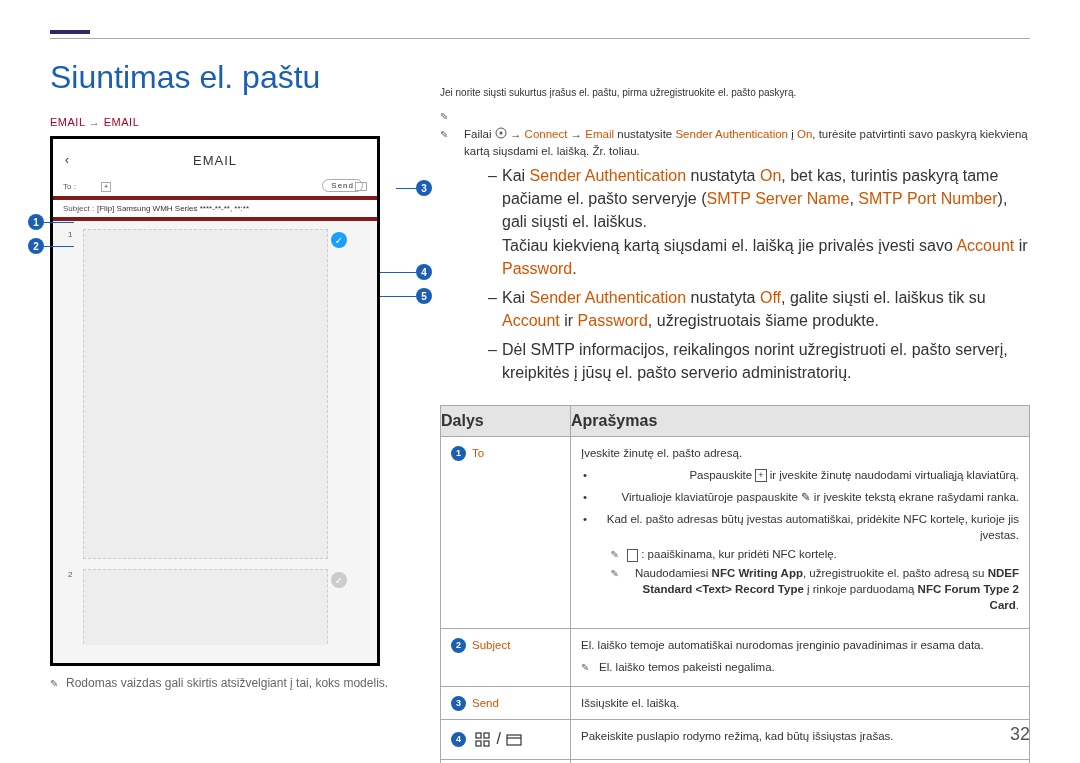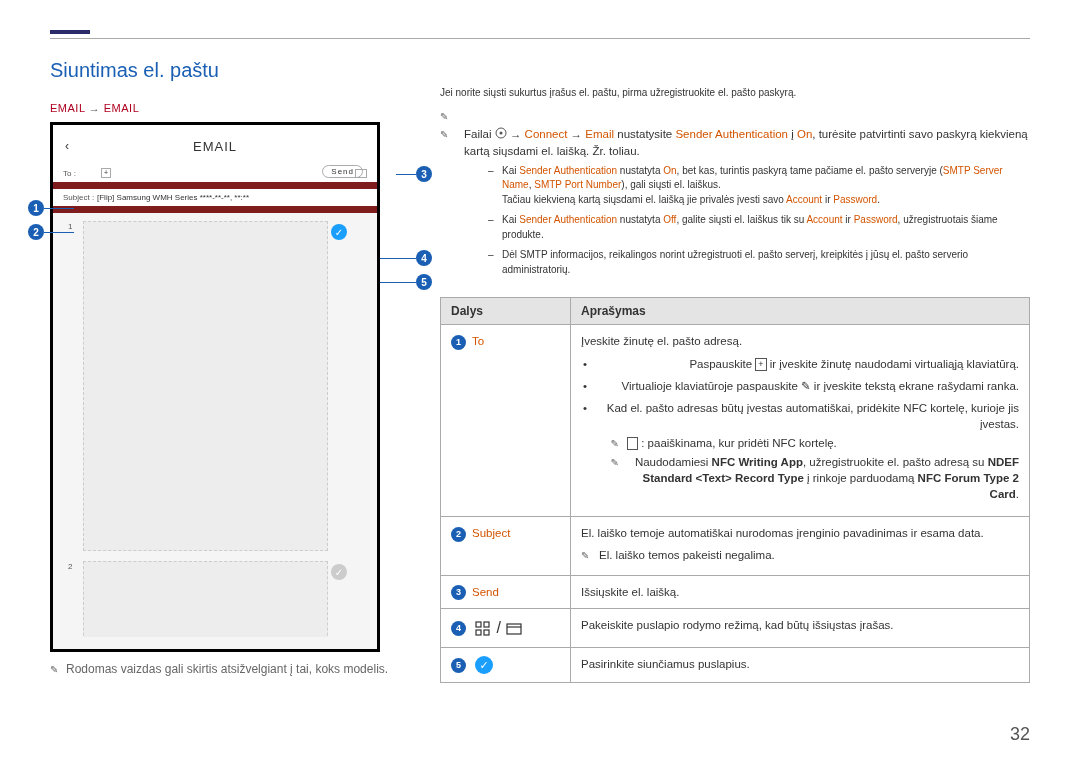--- a/index.html
+++ b/index.html
@@ -3,28 +3,28 @@
 <meta charset="utf-8">
 <style>
   * { box-sizing: border-box; margin: 0; padding: 0; }
   body { font-family: Arial, Helvetica, sans-serif; font-size: 12px; color: #333; background: #fff; width: 1080px; height: 763px; position: relative; }
   .page { padding: 30px 50px 20px 50px; }
   .topbar { height: 4px; width: 40px; background: #2b2b6b; margin-bottom: 4px; }
   .hr { border: none; border-top: 1px solid #aaa; margin-bottom: 20px; }
   .content { display: flex; gap: 30px; }
   .leftcol { width: 360px; }
   .rightcol { flex: 1; }
-  .title { font-size: 20px; color: #1a5fb4; font-weight: 400; margin-bottom: 20px; }
+  .title { font-size: 32px; color: #1a5fb4; font-weight: 400; margin-bottom: 20px; }
   .breadcrumb { font-size: 11px; color: #b00020; margin-bottom: 8px; letter-spacing: 0.5px; }
   .arrow { color: #555; }
   .mock { border: 3px solid #000; width: 330px; height: 530px; position: relative; background: #f5f5f5; }
   .mock-header { background: #fff; text-align: center; padding: 14px 0 10px 0; font-size: 13px; position: relative; letter-spacing: 1px; }
   .mock-back { position: absolute; left: 12px; top: 14px; font-size: 12px; color: #333; }
   .mock-send { position: absolute; right: 14px; top: 40px; background: #fff; border: 1px solid #aaa; border-radius: 10px; font-size: 8px; padding: 1px 8px; }
-  .mock-row { display: flex; align-items: flex-end; font-size: 8px; padding: 4px 10px; background: #fff; border-bottom: 7px solid #7f1d1d; }
+  .mock-row { display: flex; align-items: flex-start; font-size: 8px; padding: 4px 10px; background: #fff; border-bottom: 4px solid #7f1d1d; }
   .mock-row .lbl { width: 34px; color: #555; }
   .mock-row .plus { border: 1px solid #aaa; width: 10px; height: 10px; line-height: 8px; text-align: center; margin-left: 4px; font-size: 7px; }
   .mock-row .nfc { margin-left: auto; border: 1px solid #aaa; width: 12px; height: 9px; position: relative; }
   .mock-body { position: relative; height: calc(100% - 100px); overflow: hidden; }
   .mock-page-thumb { position: absolute; left: 30px; width: 245px; background: #ededed; border: 1px dashed #ccc; }
   .thumb1 { top: 8px; height: 330px; }
   .thumb2 { top: 348px; height: 90px; }
   .thumb-num { position: absolute; left: -16px; top: 0; font-size: 8px; color: #555; }
   .thumb-check { position: absolute; right: -20px; top: 2px; width: 16px; height: 16px; border-radius: 50%; display: flex; align-items: center; justify-content: center; font-size: 10px; }
   .check-on { background: #1a9fff; color: #fff; }
@@ -33,29 +33,29 @@
   .callout-line { position: absolute; border-top: 1px solid #1a5fb4; }
   .callout-num { position: absolute; width: 16px; height: 16px; background: #1a5fb4; color: #fff; border-radius: 50%; font-size: 10px; display: flex; align-items: center; justify-content: center; font-weight: bold; }
   .mock-wrapper { position: relative; }
   .footnote { font-size: 12px; color: #666; margin-top: 10px; display: flex; align-items: flex-start; gap: 6px; }
   .pencil-icon { display: inline-block; width: 10px; height: 10px; position: relative; }
   .pencil-icon::before { content: "✎"; font-size: 10px; color: #666; }
   .note-list { list-style: none; }
   .note-list > li { display: flex; gap: 10px; margin-bottom: 8px; font-size: 11.5px; line-height: 1.45; }
   .note-list > li .note-icon { flex-shrink: 0; width: 14px; color: #666; }
   .sub-list { list-style: none; margin-left: 24px; margin-top: 4px; }
-  .sub-list > li { position: relative; padding-left: 14px; margin-bottom: 6px; font-size: 10px; line-height: 1.45; }
+  .sub-list > li { position: relative; padding-left: 14px; margin-bottom: 6px; font-size: 16px; line-height: 1.45; }
   .sub-list > li::before { content: "–"; position: absolute; left: 0; }
   .bullet-list { list-style: none; }
   .bullet-list > li { position: relative; padding-left: 14px; margin-bottom: 6px; font-size: 11.5px; line-height: 1.4; text-align: right; }
   .bullet-list > li::before { content: "•"; position: absolute; left: 2px; }
   .orange { color: #d35400; }
   .table-wrap { margin-top: 14px; }
   table { border-collapse: collapse; width: 100%; }
-  th { background: #e4e4e4; border: 1px solid #aaa; padding: 6px 10px; text-align: left; font-size: 12px; font-weight: bold; }
+  th { background: #e4e4e4; border: 1px solid #aaa; padding: 6px 0; text-align: left; font-size: 16px; font-weight: bold; }
   td { border: 1px solid #aaa; padding: 8px 10px; font-size: 11.5px; vertical-align: top; line-height: 1.4; }
   .numcircle { display: inline-block; width: 15px; height: 15px; background: #1a5fb4; color: #fff; border-radius: 50%; font-size: 9px; text-align: center; line-height: 15px; font-weight: bold; margin-right: 6px; vertical-align: middle; }
   .icon-box { display:inline-block; border:1px solid #555; padding:0 2px; font-size:9px; line-height:11px; vertical-align:middle; }
   .icon-grid { display:inline-block; vertical-align: middle; }
   .icon-grid svg { vertical-align: middle; }
   .subnote { display: flex; gap: 8px; margin: 3px 0 3px 14px; }
   .subnote .note-icon { flex-shrink:0; color:#666; }
   .pagenum { position: absolute; bottom: 18px; right: 50px; font-size: 18px; color: #555; }
   .cog-icon { display:inline-block; vertical-align:middle; }
 </style>

